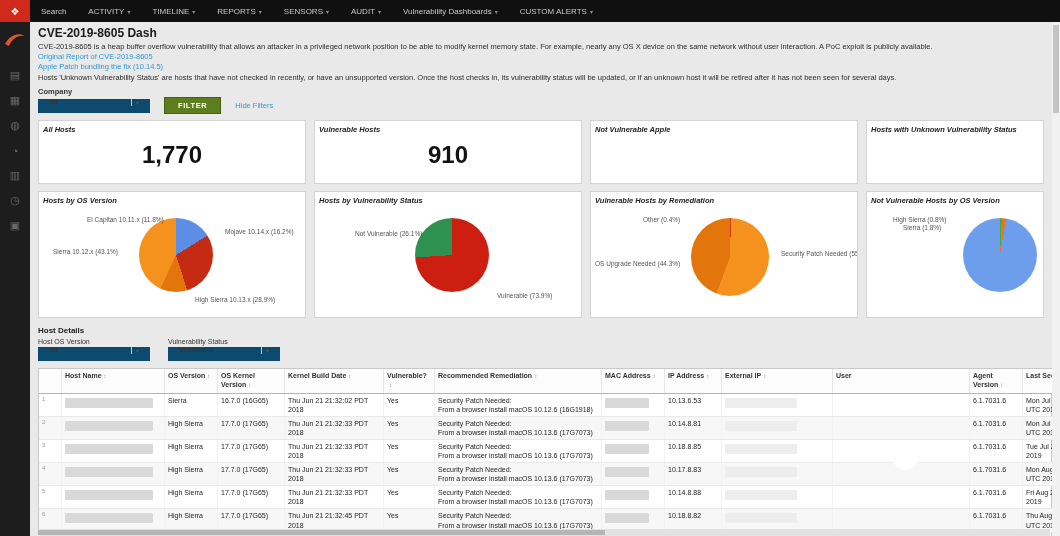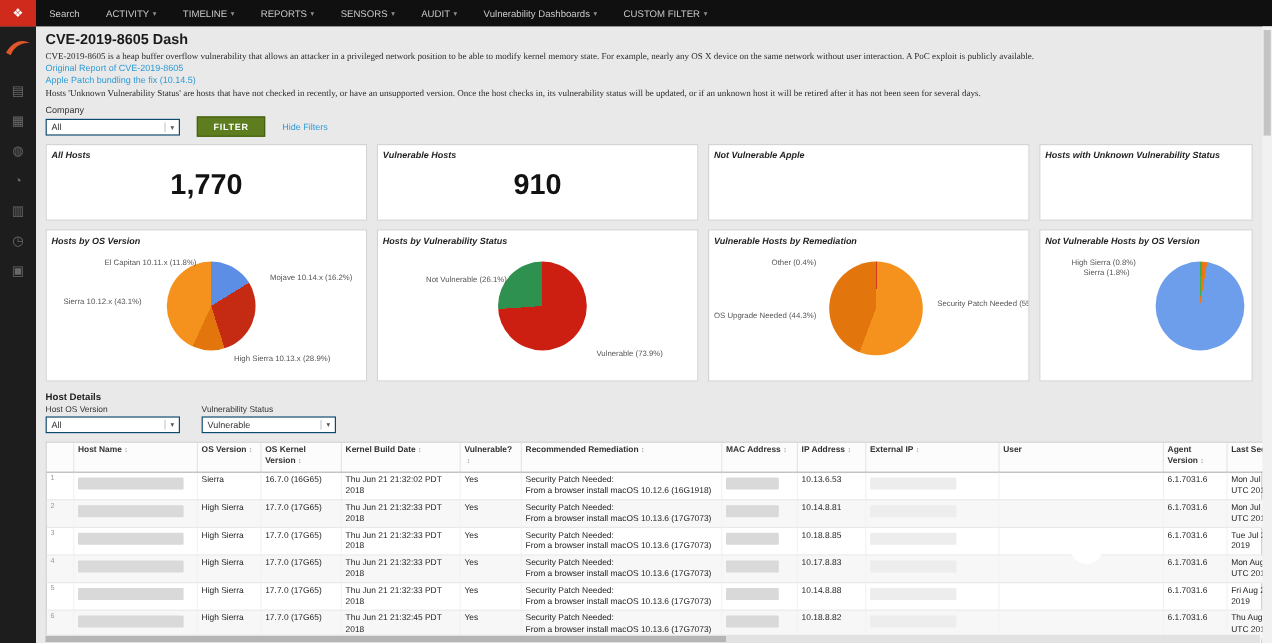--- a/index.html
+++ b/index.html
@@ -15,25 +15,25 @@
 
   
   .sidebar{position:absolute;top:22px;left:0;bottom:0;width:30px;background:#1d1d1d;z-index:8;display:flex;flex-direction:column;align-items:center;padding-top:3px;box-sizing:border-box;}
   .swoosh{width:24px;height:28px;margin-bottom:10px;cursor:pointer;}
   .side-icons{display:flex;flex-direction:column;align-items:center;}
   .side-icon{color:#686868;font-size:11px;height:25px;display:flex;align-items:center;cursor:pointer;}
 
   
   .main{position:absolute;left:30px;top:22px;right:0;bottom:0;padding:4px 8px 0 8px;box-sizing:border-box;}
   .title{font-size:12px;font-weight:bold;color:#1a1a1a;}
-  .desc,.note{font-size:7.5px;color:#2b2b2b;margin-top:2px;white-space:nowrap;overflow:hidden;max-width:1005px;font-family:Liberation Serif, serif;}
+  .desc,.note{font-size:7.5px;color:#2b2b2b;margin-top:2px;white-space:nowrap;overflow:hidden;max-width:1005px;}
   .link{font-size:7.5px;color:#2e9bd6;display:block;margin-top:1px;text-decoration:none;cursor:pointer;}
-  .filter-label{font-size:7.5px;color:#333;margin-top:5px;}
+  .filter-label{font-size:7.5px;color:#333;margin-top:5px;font-weight:bold;}
   .filter-row{display:flex;align-items:center;gap:14px;margin-top:2px;height:15px;}
-  .sel{width:112px;height:14px;background:#fff;border:1px solid #0c4a6e;font-size:7.5px;color:#333;display:flex;align-items:center;padding:0 4px;box-sizing:border-box;cursor:pointer;}
+  .sel{width:112px;height:14px;background:#fff;border:7px solid #0c4a6e;font-size:7.5px;color:#333;display:flex;align-items:flex-end;padding:0 4px;box-sizing:border-box;cursor:pointer;}
   .sel .sc{margin-left:auto;font-size:6px;color:#555;border-left:1px solid #ccc;padding-left:4px;}
   .btn-green{background:#5e7d1e;border:1px solid #46610f;color:#fff;font-size:7.5px;font-weight:bold;padding:3px 13px;letter-spacing:.6px;cursor:pointer;}
   .link2{font-size:7.5px;color:#2e9bd6;text-decoration:none;cursor:pointer;}
 
   
   .cards-row{display:flex;gap:8px;margin-top:7px;}
   .cards-row>*{width:268px;flex:none;background:#fff;border:1px solid #d4d4d4;box-sizing:border-box;position:relative;}
   .cards-row>*:last-child{width:178px;}
   .stat-card{height:64px;}
   .stat-title{font-size:7.5px;font-weight:bold;color:#222;padding:4px 4px 0;font-style:italic;}
@@ -94,21 +94,21 @@
       </div>
       <div class="nav-item">
         <span>AUDIT</span>
         <span class="caret">▾</span>
       </div>
       <div class="nav-item">
         <span>Vulnerability Dashboards</span>
         <span class="caret">▾</span>
       </div>
       <div class="nav-item">
-        <span>CUSTOM FILTER</span>
+        <span>CUSTOM ALERTS</span>
         <span class="caret">▾</span>
       </div>
     </div>
 </div>
 
 <div class="sidebar">
   <div class="swoosh">
     <svg viewBox="0 0 24 24" width="24" height="28">
       <path d="M2 17 C7 8, 15 5, 22 9 C16 8, 9 11, 6 19 Z" fill="#e0562a"></path>
     </svg>

